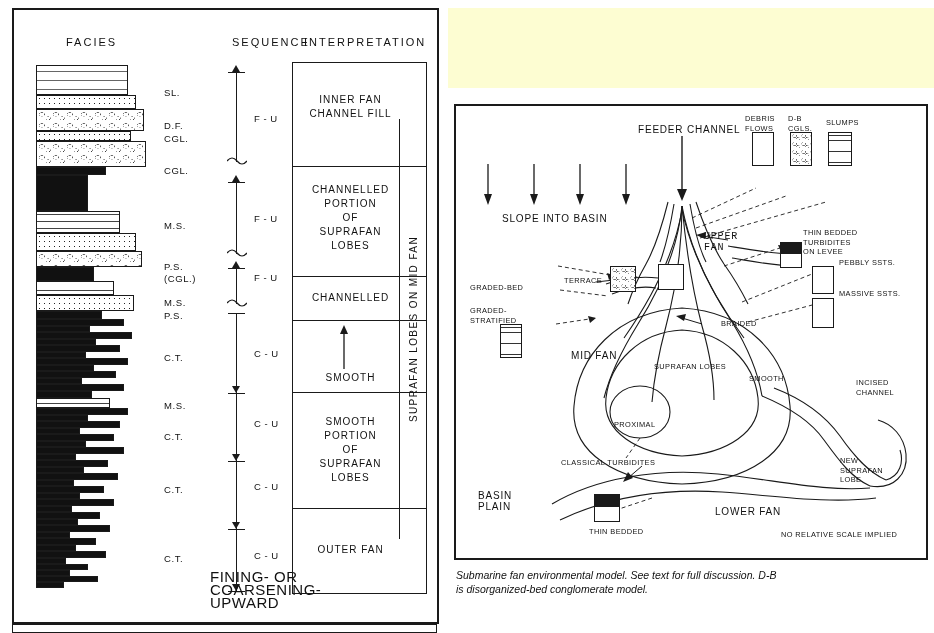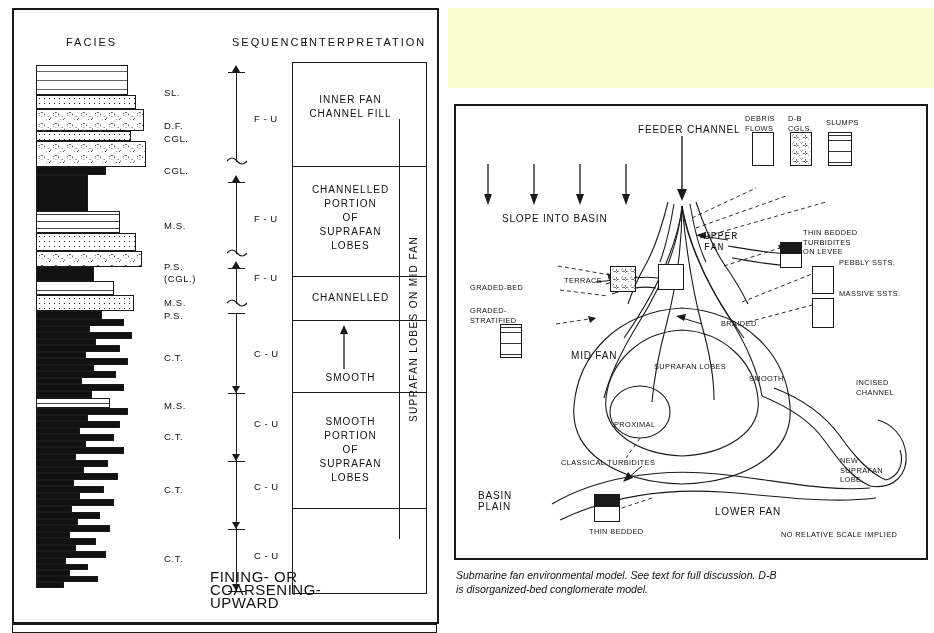--- a/index.html
+++ b/index.html
@@ -272,20 +272,25 @@
       </div>
       <div class="ibox" style="top:330px;height:116px;">
         <div class="txt" style="top:22px;">
           <div>SMOOTH</div>
           <div>PORTION</div>
           <div>OF</div>
           <div>SUPRAFAN</div>
           <div>LOBES</div>
         </div>
       </div>
+      <div class="ibox" style="top:446px;height:84px;border-bottom:none;">
+        <div class="txt" style="top:34px;">
+          <div>OUTER FAN</div>
+        </div>
+      </div>
 
       <div id="vert-strip">
         <span>SUPRAFAN LOBES ON MID FAN</span>
       </div>
     </div>
   </div>
 
   <div id="bottom-sliver"></div>
 
   <div id="note-block"></div>

